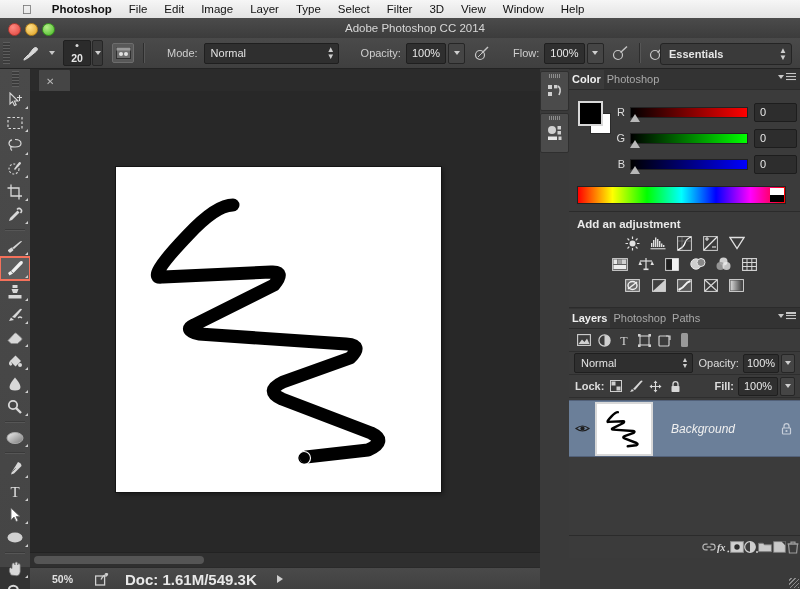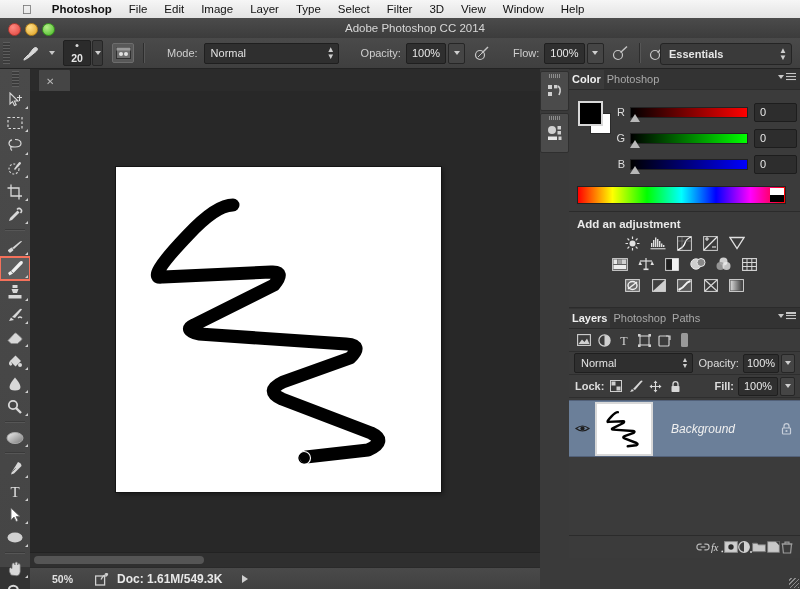--- a/index.html
+++ b/index.html
@@ -86,21 +86,21 @@
   .vthumb{position:absolute;left:3px;top:4px;width:8px;height:88px;background:#555;border-radius:4px;}
   .hscroll{position:absolute;left:0;bottom:0;width:526px;height:14px;background:#2f2f2f;border-top:1px solid #222;}
   .hthumb{position:absolute;left:4px;top:3px;width:170px;height:8px;background:#555;border-radius:4px;}
 
   
   .statusbar{position:absolute;left:30px;top:567px;width:540px;height:22px;
     background:linear-gradient(180deg,#4a4a4a,#404040);border-top:1px solid #2a2a2a;
     display:flex;align-items:center;}
   .statusbar .zoom{font-size:10.5px;color:#e0e0e0;margin-left:22px;font-weight:bold;}
   .statusbar .shareicon{margin-left:22px;display:flex;align-items:center;}
-  .statusbar .doc{font-size:12px;color:#e8e8e8;margin-left:8px;font-weight:bold;}
+  .statusbar .doc{font-size:15px;color:#e8e8e8;margin-left:16px;font-weight:bold;}
   .statusbar .arrow{margin-left:20px;width:0;height:0;border-top:4px solid transparent;
     border-bottom:4px solid transparent;border-left:6px solid #cfcfcf;}
 
   
   .striprail{position:absolute;left:540px;top:69px;width:29px;height:520px;background:#3a3a3a;border-right:1px solid #2b2b2b;}
   .stripbtn{width:27px;height:36px;margin:2px auto 0 auto;background:#4b4b4b;border:1px solid #2f2f2f;border-radius:2px;
     display:flex;flex-direction:column;align-items:center;justify-content:flex-start;padding-top:2px;}
   .stripbtn .sgrip{width:11px;height:4px;background:repeating-linear-gradient(90deg,#8d8d8d 0 1px,#4b4b4b 1px 2px);}
 
   
@@ -152,21 +152,21 @@
     display:flex;align-items:center;justify-content:center;}
   .opbox .t{font-size:11px;color:#e8e8e8;}
   .lockico{width:17px;height:16px;display:flex;align-items:center;justify-content:center;margin-left:3px;}
   .layerlist{height:135px;background:#3b3b3b;padding-top:2px;}
   .layeritem{height:55px;display:flex;align-items:center;background:#6b7f99;border-top:1px solid #52617a;border-bottom:1px solid #52617a;}
   .layeritem .eye{width:26px;display:flex;align-items:center;justify-content:center;}
   .thumbwrap{width:54px;height:50px;background:#fff;border:2px solid #d8d8d8;display:flex;align-items:center;justify-content:center;}
   .layername{flex:1;font-size:12px;color:#f0f0f0;font-style:italic;margin-left:18px;}
   .laylock{width:28px;display:flex;align-items:center;justify-content:center;}
   .layfoot{height:22px;background:#3b3b3b;border-top:1px solid #2b2b2b;display:flex;align-items:center;
-    justify-content:flex-end;padding-right:6px;gap:0;}
+    justify-content:flex-end;gap:0;font-weight:bold;}
   .layfoot .fi{width:14px;height:16px;display:flex;align-items:center;justify-content:center;}
   .resizegrip{position:absolute;right:1px;bottom:1px;width:10px;height:10px;
     background:repeating-linear-gradient(-45deg,#8a8a8a 0 1px,transparent 1px 3px);}
 </style>
 </head>
 <body>
 
 <div id="app">
 
   <div class="osbar">

